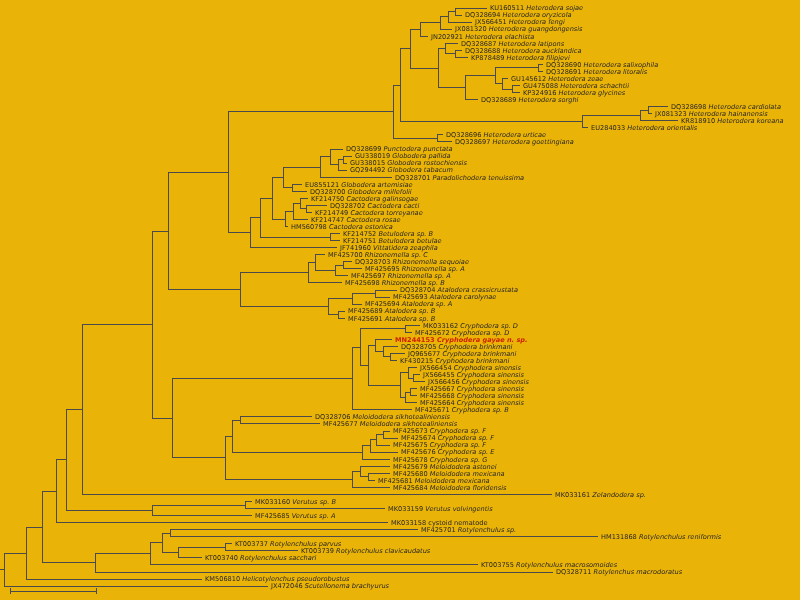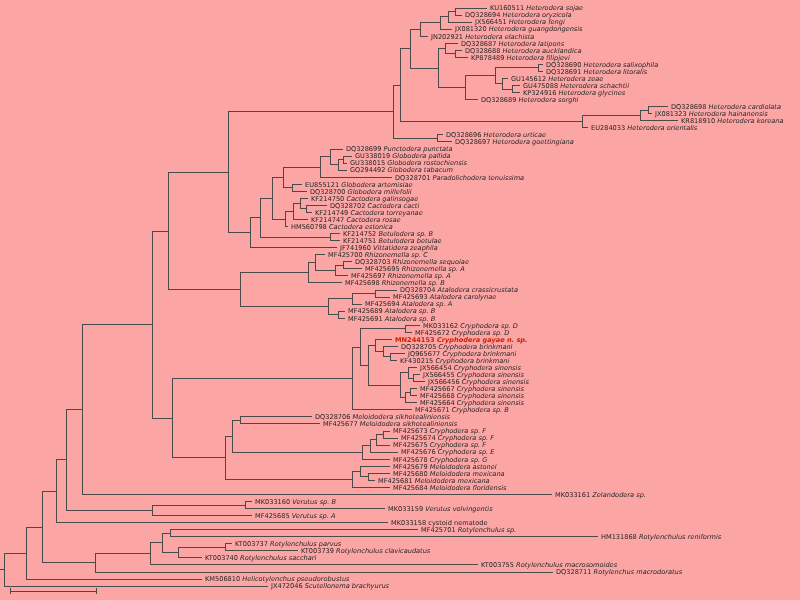--- a/index.html
+++ b/index.html
@@ -1,17 +1,17 @@
 <!DOCTYPE html>
 <html><head>
 <meta charset="utf-8">
 <style>
   html,body{margin:0;padding:0;}
   body{width:800px;height:600px;overflow:hidden;background:#fdfdfd;}
-  .figure{position:relative;width:800px;height:600px;background:#fca5a5;font-family:"DejaVu Sans",sans-serif;}
+  .figure{position:relative;width:800px;height:600px;background:#eab308;font-family:"DejaVu Sans",sans-serif;}
   #tree-svg{position:absolute;left:0;top:0;}
   #tree-svg text{font-family:"DejaVu Sans",sans-serif;}
   .scalebar-label{position:absolute;left:36px;top:616px;font-size:6.5px;color:#222;font-family:"DejaVu Sans",sans-serif;}
 </style>
 </head>
 <body>
 
 <div class="figure">
   <svg id="tree-svg" width="800" height="600">
       <g stroke="#4a4a4a" stroke-width="1" fill="none" shape-rendering="crispEdges">

